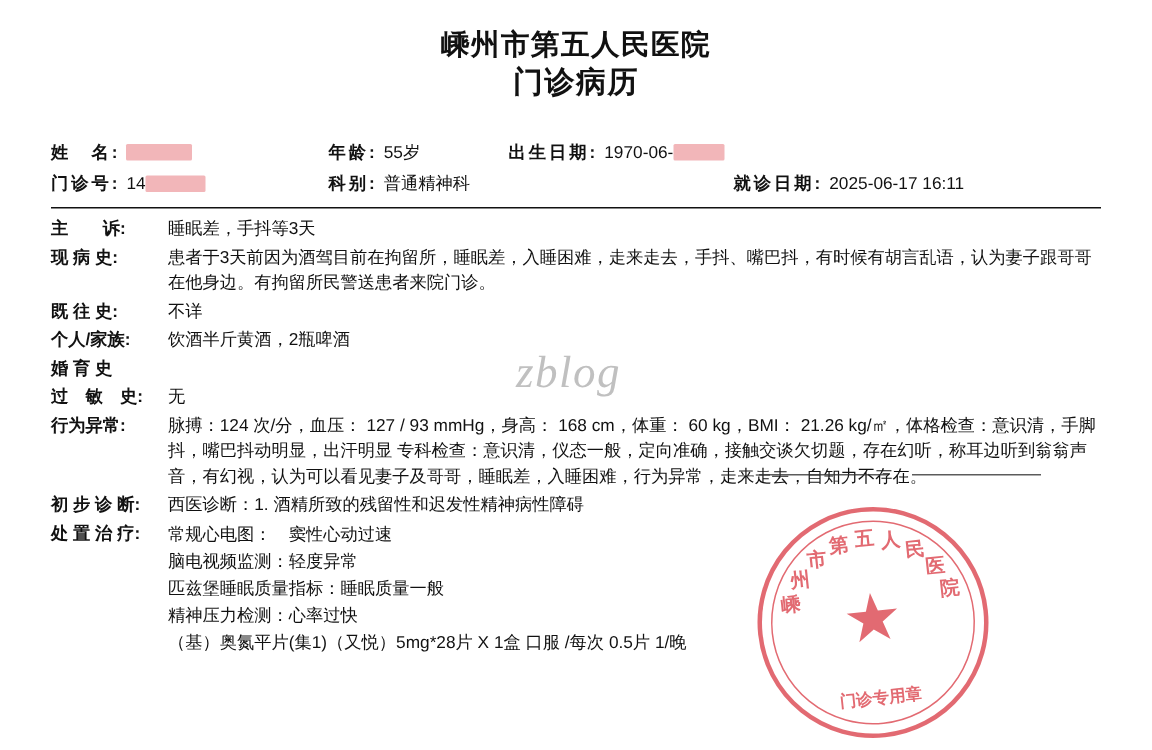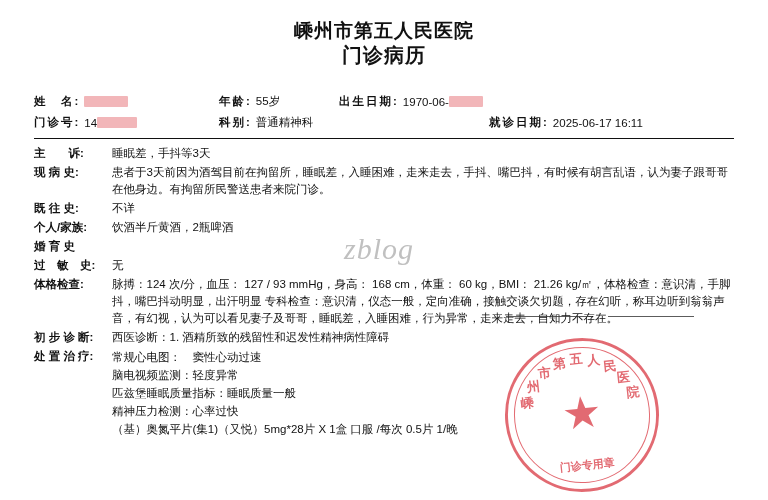--- a/index.html
+++ b/index.html
@@ -262,21 +262,21 @@
         <div class="blabel">婚 育 史</div>
         <div class="btext"></div>
       </div>
 
       <div class="brow">
         <div class="blabel">过　敏　史:</div>
         <div class="btext">无</div>
       </div>
 
       <div class="brow">
-        <div class="blabel">体格检查:</div>
+        <div class="blabel">行为异常:</div>
         <div class="btext">脉搏：124 次/分，血压： 127 / 93 mmHg，身高： 168 cm，体重： 60 kg，BMI： 21.26 kg/㎡，体格检查：意识清，手脚抖，嘴巴抖动明显，出汗明显 专科检查：意识清，仪态一般，定向准确，接触交谈欠切题，存在幻听，称耳边听到翁翁声音，有幻视，认为可以看见妻子及哥哥，睡眠差，入睡困难，行为异常，走来走去，自知力不存在。</div>
       </div>
 
       <div class="brow">
         <div class="blabel">初 步 诊 断:</div>
         <div class="btext">西医诊断：1. 酒精所致的残留性和迟发性精神病性障碍</div>
       </div>
 
       <div class="brow">
         <div class="blabel">处 置 治 疗:</div>

